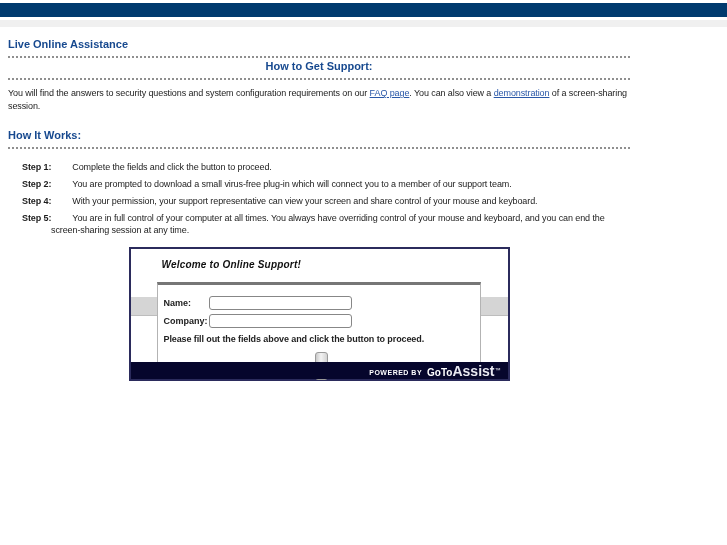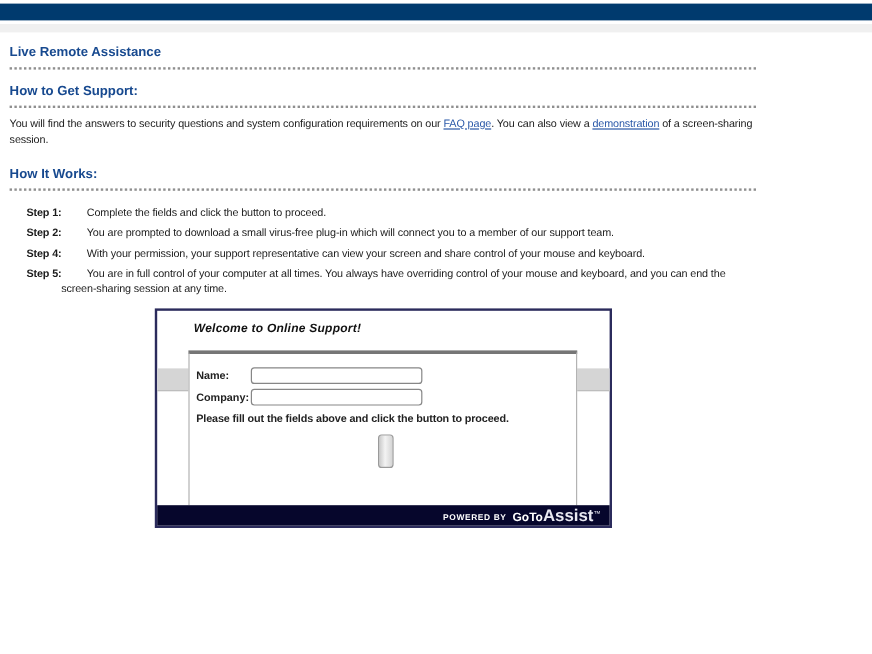--- a/index.html
+++ b/index.html
@@ -9,34 +9,34 @@
     font-family: "Liberation Sans", sans-serif; color: #1c1c1c;
   }
   .topbar { position: absolute; top: 3px; left: 0; right: 0; height: 14px; background: var(--top-bar, #003a6e); }
   .substrip { position: absolute; top: 20px; left: 0; right: 0; height: 7px; background: var(--strip, #f0f0f0); }
   .content { position: absolute; top: 27px; left: 8px; width: 622px; }
   .h {
     font-size: 11px; font-weight: bold; color: var(--heading, #17498f);
     letter-spacing: 0; line-height: 12px;
   }
   .h1 { margin-top: 11px; }
-  .h2 { margin-top: 12px; }
+  .h2 { margin-top: 2px; text-align: center; }
   .h3 { margin-top: 16px; }
   .dotted { margin-top: 6px; height: 0; border-bottom: 2px dotted #8f8f8f; }
   .para { margin-top: 7px; font-size: 9px; line-height: 13px; letter-spacing: -0.1px; }
   .link { color: var(--link, #2a58a8); text-decoration: underline; cursor: pointer; }
   .steps { margin-top: 12px; }
   .step {
     margin-left: 14px; padding-left: 29px; text-indent: -29px;
     font-size: 9px; line-height: 12px; margin-bottom: 5px; letter-spacing: -0.1px;
   }
   .step b { margin-right: 21px; }
   
   .widget {
-    position: relative; width: 381px; height: 183px; margin: 11px auto 0 auto;
+    position: relative; width: 381px; height: 134px; margin: 11px auto 0 auto;
     border: 2px solid var(--widget-border, #2b2b5c); background: #fff;
   }
   .widget-title {
     position: absolute; top: 10px; left: 31px;
     font-size: 10px; font-weight: bold; font-style: italic; color: #111; letter-spacing: 0.2px;
   }
   .band {
     position: absolute; top: 48px; left: 0; right: 0; height: 19px;
     background: #d5d5d5; border-bottom: 1px solid #bdbdbd; z-index: 1;
   }
@@ -69,21 +69,21 @@
   .tm { font-size: 6px; vertical-align: 4px; color: #e9e9f2; }
 </style>
 </head>
 <body>
 
 <div class="topbar"></div>
 <div class="substrip"></div>
 
 <div class="content">
 
-  <h2 class="h h1">Live Remote Assistance</h2>
+  <h2 class="h h1">Live Online Assistance</h2>
   <div class="dotted"></div>
 
   <h2 class="h h2">How to Get Support:</h2>
   <div class="dotted"></div>
   <p class="para"><span>You will find the answers to security questions and system configuration requirements on our </span><a href="#" class="link">FAQ page</a><span>. You can also view a </span><a href="#" class="link">demonstration</a><span> of a screen-sharing session.</span></p>
 
   <h2 class="h h3">How It Works:</h2>
   <div class="dotted"></div>
 
   <div class="steps">

